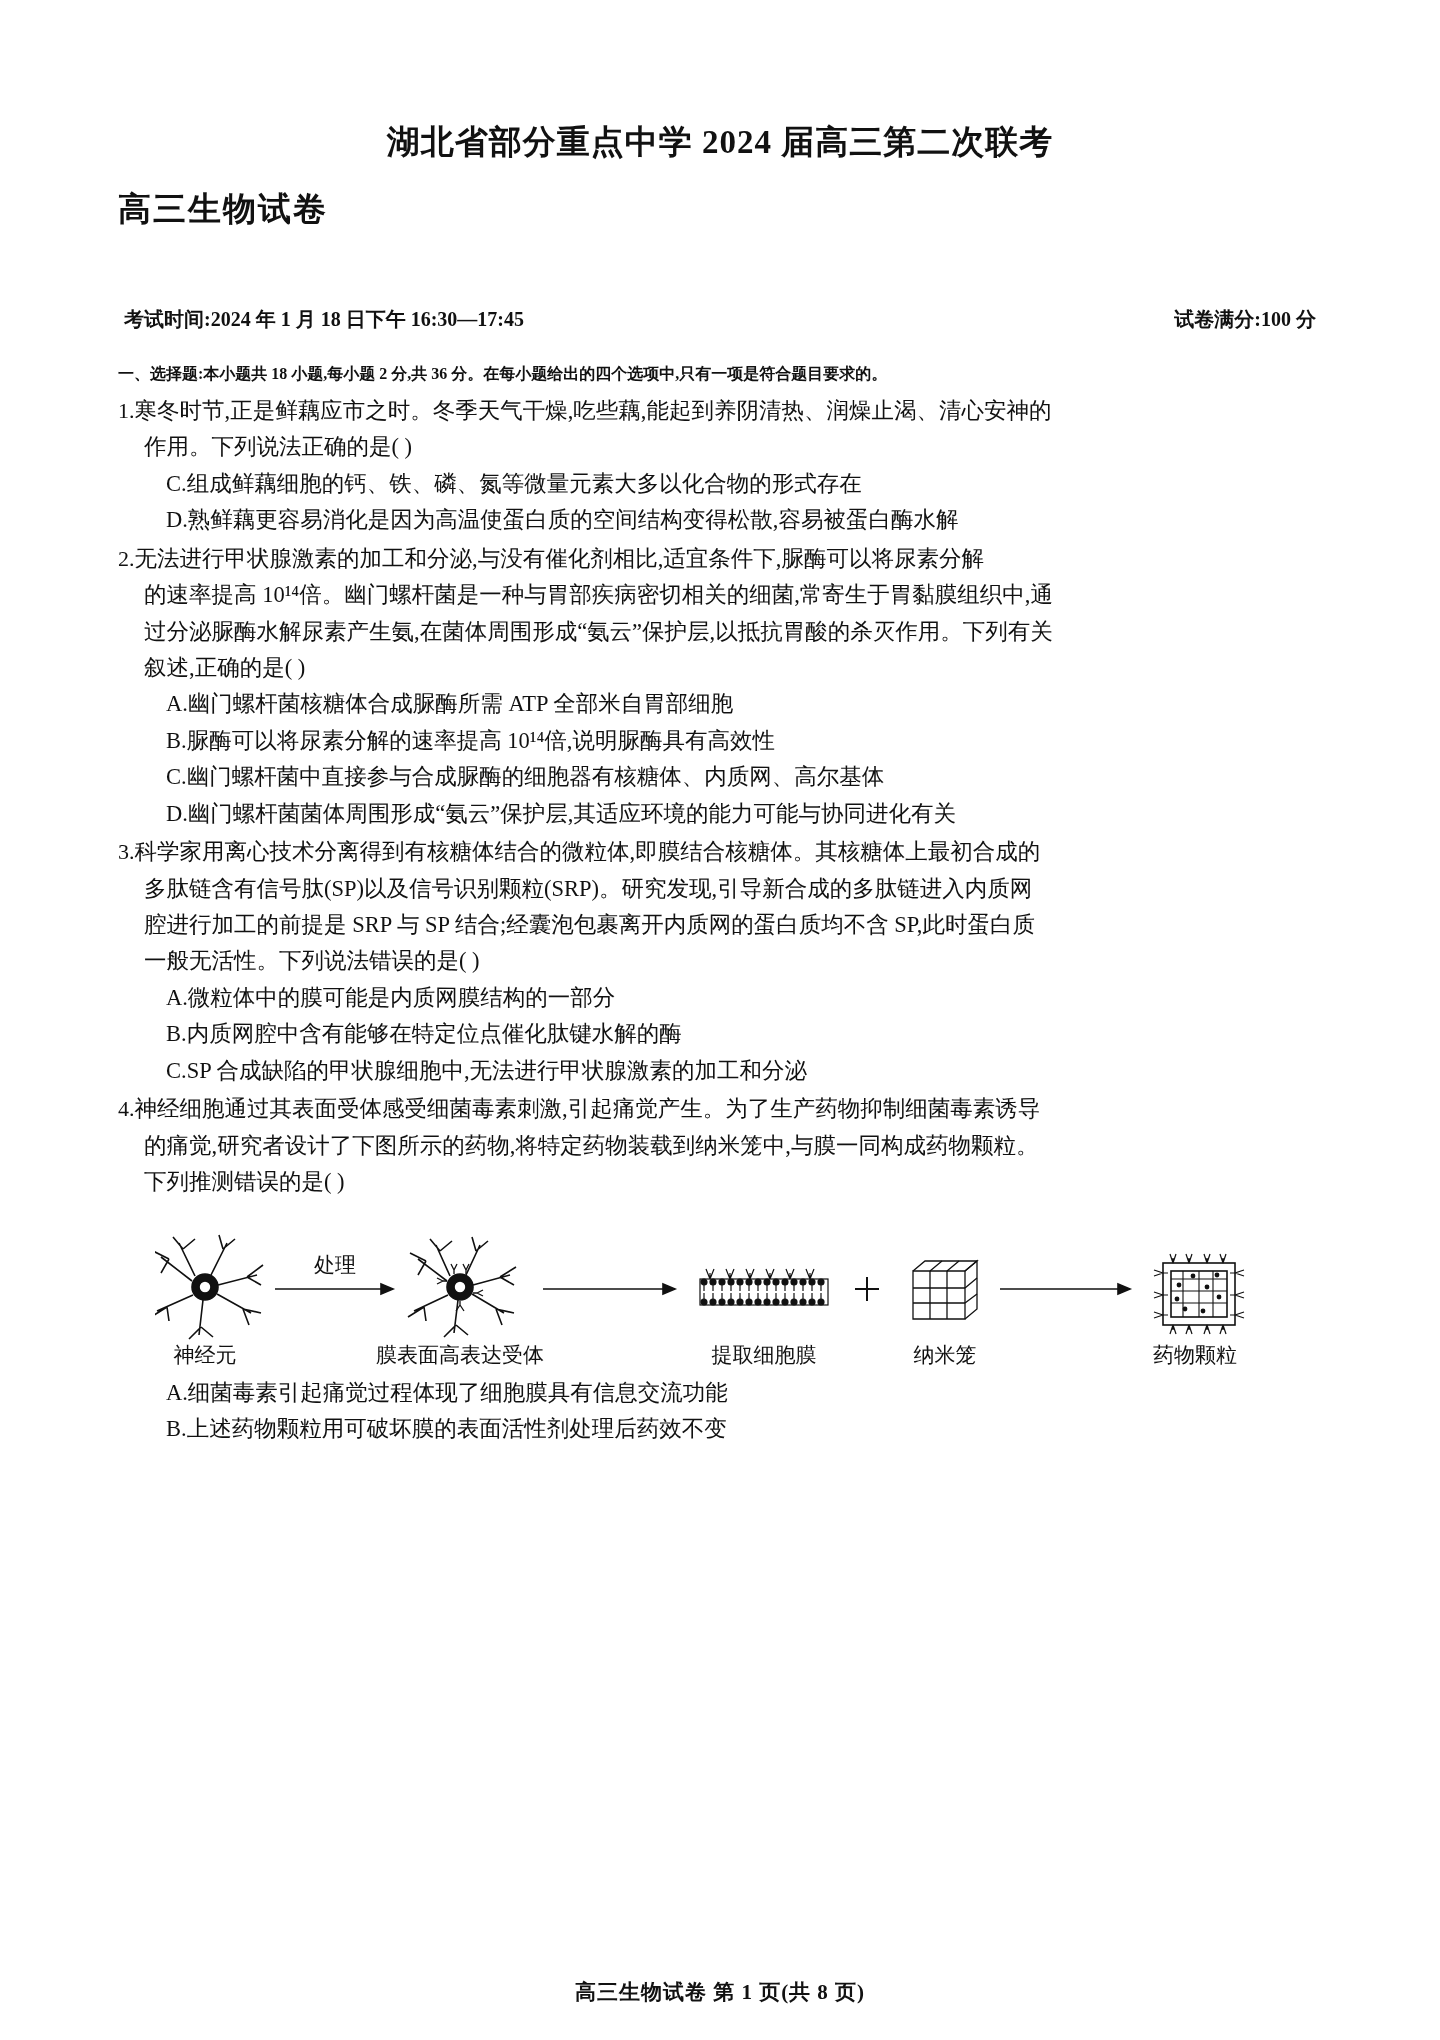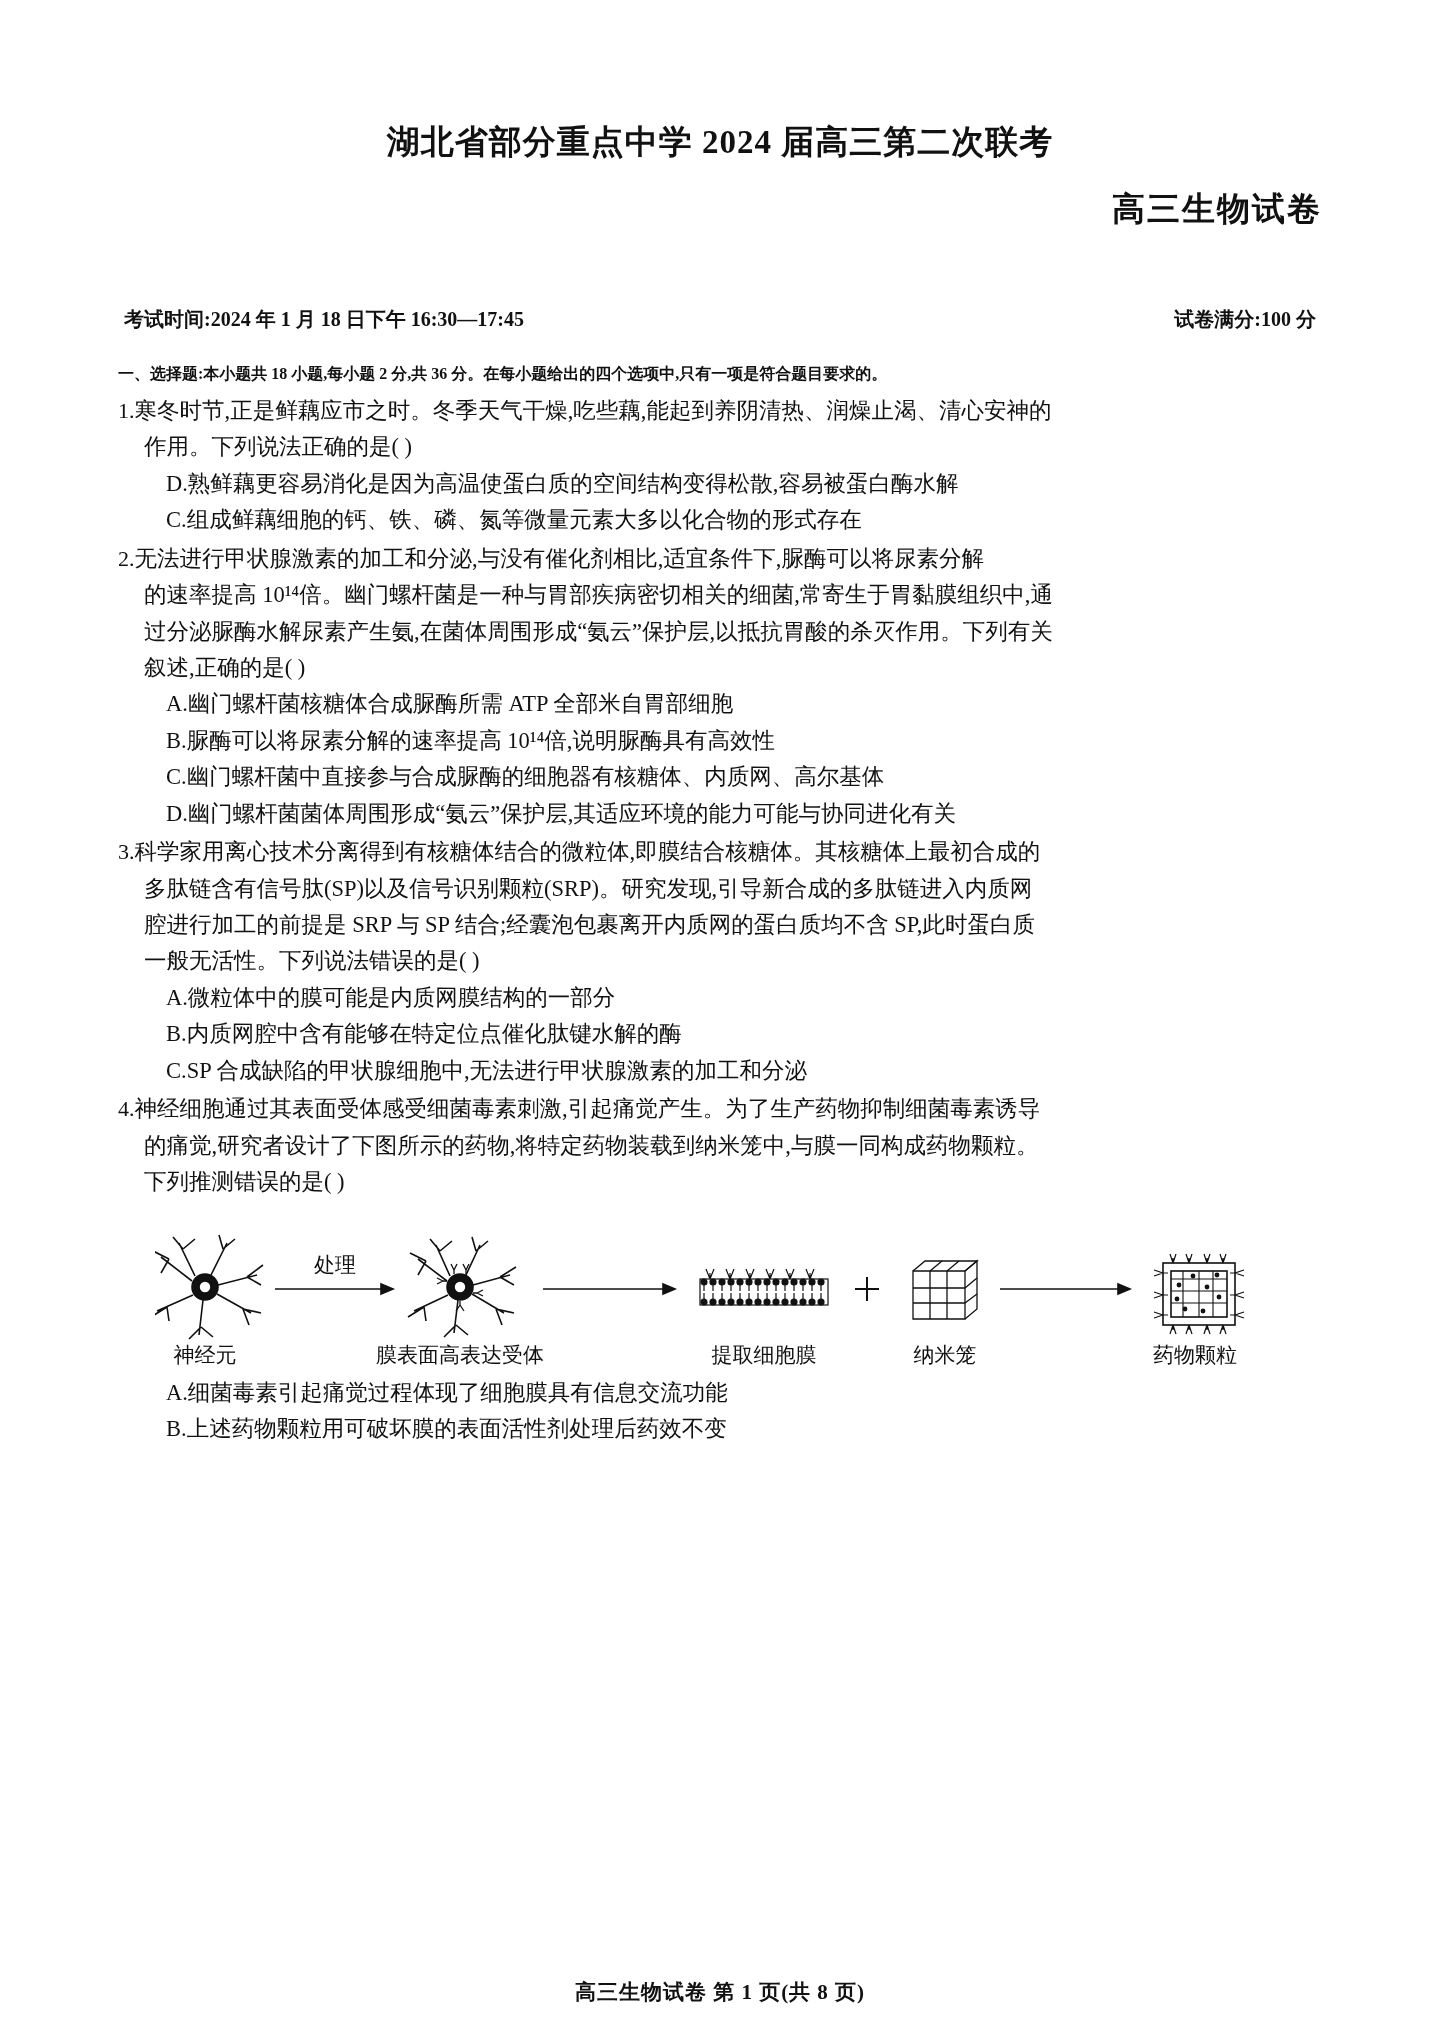--- a/index.html
+++ b/index.html
@@ -21,21 +21,21 @@
     padding: 120px 118px 40px 118px;
   }
   .title-main {
     text-align: center;
     font-size: 33px;
     font-weight: bold;
     letter-spacing: 1px;
     margin: 0 0 22px 0;
   }
   .title-sub {
-    text-align: right;
+    text-align: left;
     font-size: 33px;
     font-weight: bold;
     letter-spacing: 2px;
     margin: 0 0 74px 0;
   }
   .exam-meta {
     display: flex;
     justify-content: space-between;
     align-items: baseline;
     font-size: 20px;
@@ -107,22 +107,22 @@
     <span class="meta-right">试卷满分:100 分</span>
   </div>
 
   <div class="section-head">一、选择题:本小题共 18 小题,每小题 2 分,共 36 分。在每小题给出的四个选项中,只有一项是符合题目要求的。</div>
 
   <div class="q">
     <div class="q-stem">
       <span class="qnum">1.</span><span>寒冬时节,正是鲜藕应市之时。冬季天气干燥,吃些藕,能起到养阴清热、润燥止渴、清心安神的</span>
     </div>
     <div class="q-stem q-body">作用。下列说法正确的是(            )</div>
+    <div class="opt">C.组成鲜藕细胞的钙、铁、磷、氮等微量元素大多以化合物的形式存在</div>
     <div class="opt">D.熟鲜藕更容易消化是因为高温使蛋白质的空间结构变得松散,容易被蛋白酶水解</div>
-    <div class="opt">C.组成鲜藕细胞的钙、铁、磷、氮等微量元素大多以化合物的形式存在</div>
   </div>
 
   <div class="q">
     <div class="q-stem">
       <span class="qnum">2.</span><span>无法进行甲状腺激素的加工和分泌,与没有催化剂相比,适宜条件下,脲酶可以将尿素分解</span>
     </div>
     <div class="q-stem q-body">的速率提高 10¹⁴倍。幽门螺杆菌是一种与胃部疾病密切相关的细菌,常寄生于胃黏膜组织中,通</div>
     <div class="q-stem q-body">过分泌脲酶水解尿素产生氨,在菌体周围形成“氨云”保护层,以抵抗胃酸的杀灭作用。下列有关</div>
     <div class="q-stem q-body">叙述,正确的是(            )</div>
     <div class="opt">A.幽门螺杆菌核糖体合成脲酶所需 ATP 全部米自胃部细胞</div>

